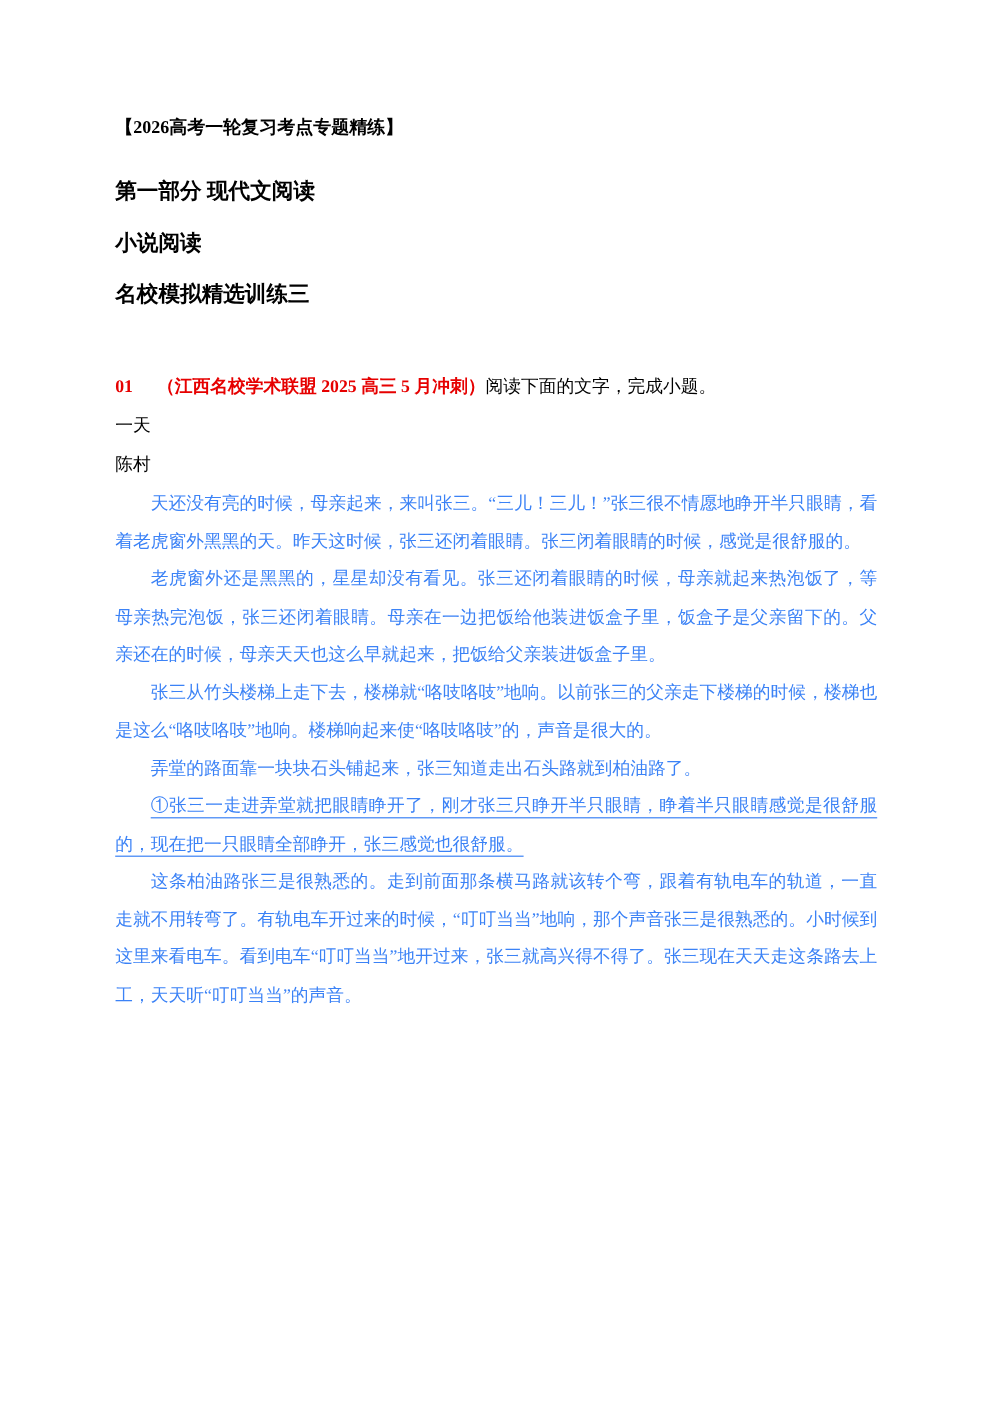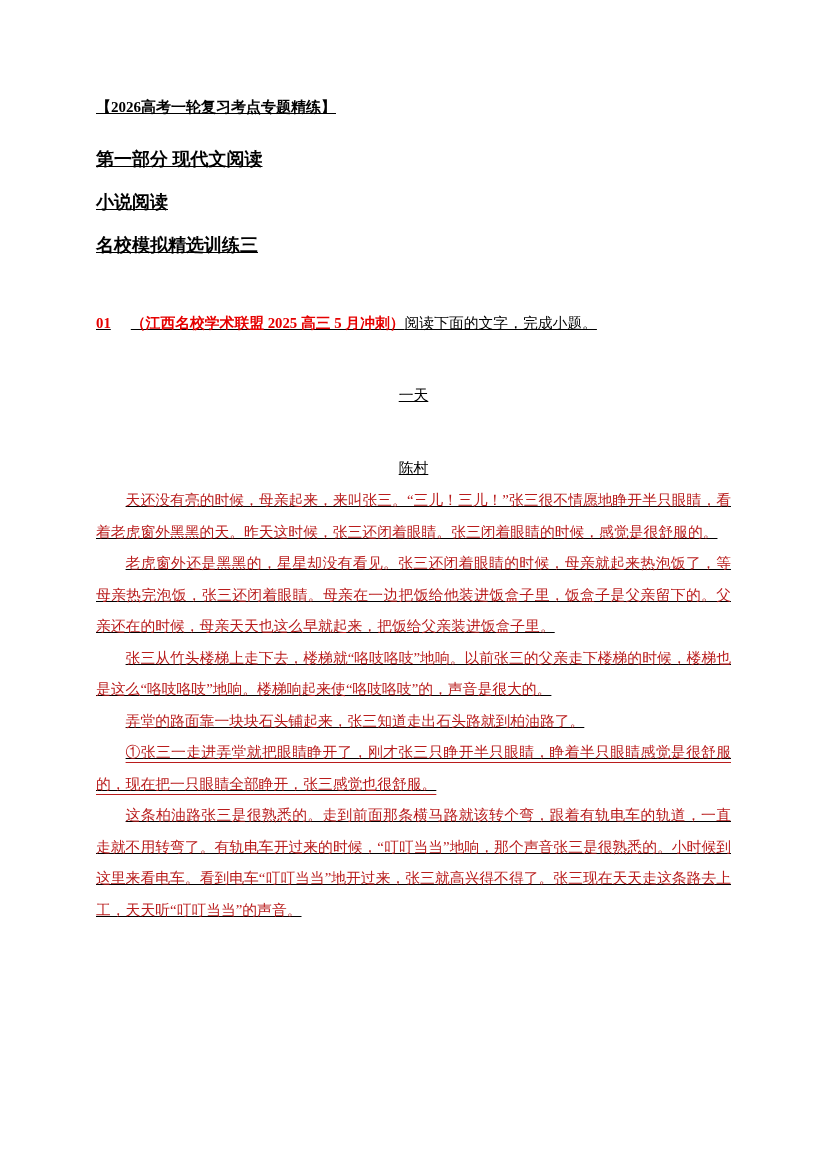--- a/index.html
+++ b/index.html
@@ -9,21 +9,20 @@
     height: 1169px;
     font-family: "Liberation Serif", "DejaVu Serif", serif;
     color: #000000;
     overflow: hidden;
   }
   .page {
     width: 827px;
     height: 1169px;
     padding: 97px 96px 60px 96px;
     background: #ffffff;
-    text-decoration: underline;
   }
   .doc-header {
     font-size: 15px;
     font-weight: bold;
     line-height: 20px;
     margin-bottom: 30px;
   }
   .main-title {
     text-align: left;
     font-weight: bold;
@@ -36,32 +35,30 @@
     font-size: 14.8px;
     line-height: 32px;
     text-align: justify;
   }
   .red {
     color: #e60000;
     font-weight: bold;
   }
   .qnum { margin-right: 20px; }
   .story-title, .story-author {
-    text-align: center;
     font-size: 14.8px;
     line-height: 33px;
-    margin-top: 40px;
   }
   .story-body { margin-top: 0; }
   .para {
     font-size: 14.8px;
     line-height: 31.5px;
     text-indent: 2em;
     text-align: justify;
-    color: #b91c1c;
+    color: #3b82f6;
   }
   .para.underline {
     text-decoration: underline;
     text-underline-offset: 5px;
     text-decoration-thickness: 1px;
   }
 </style>
 </head>
 <body>
 

